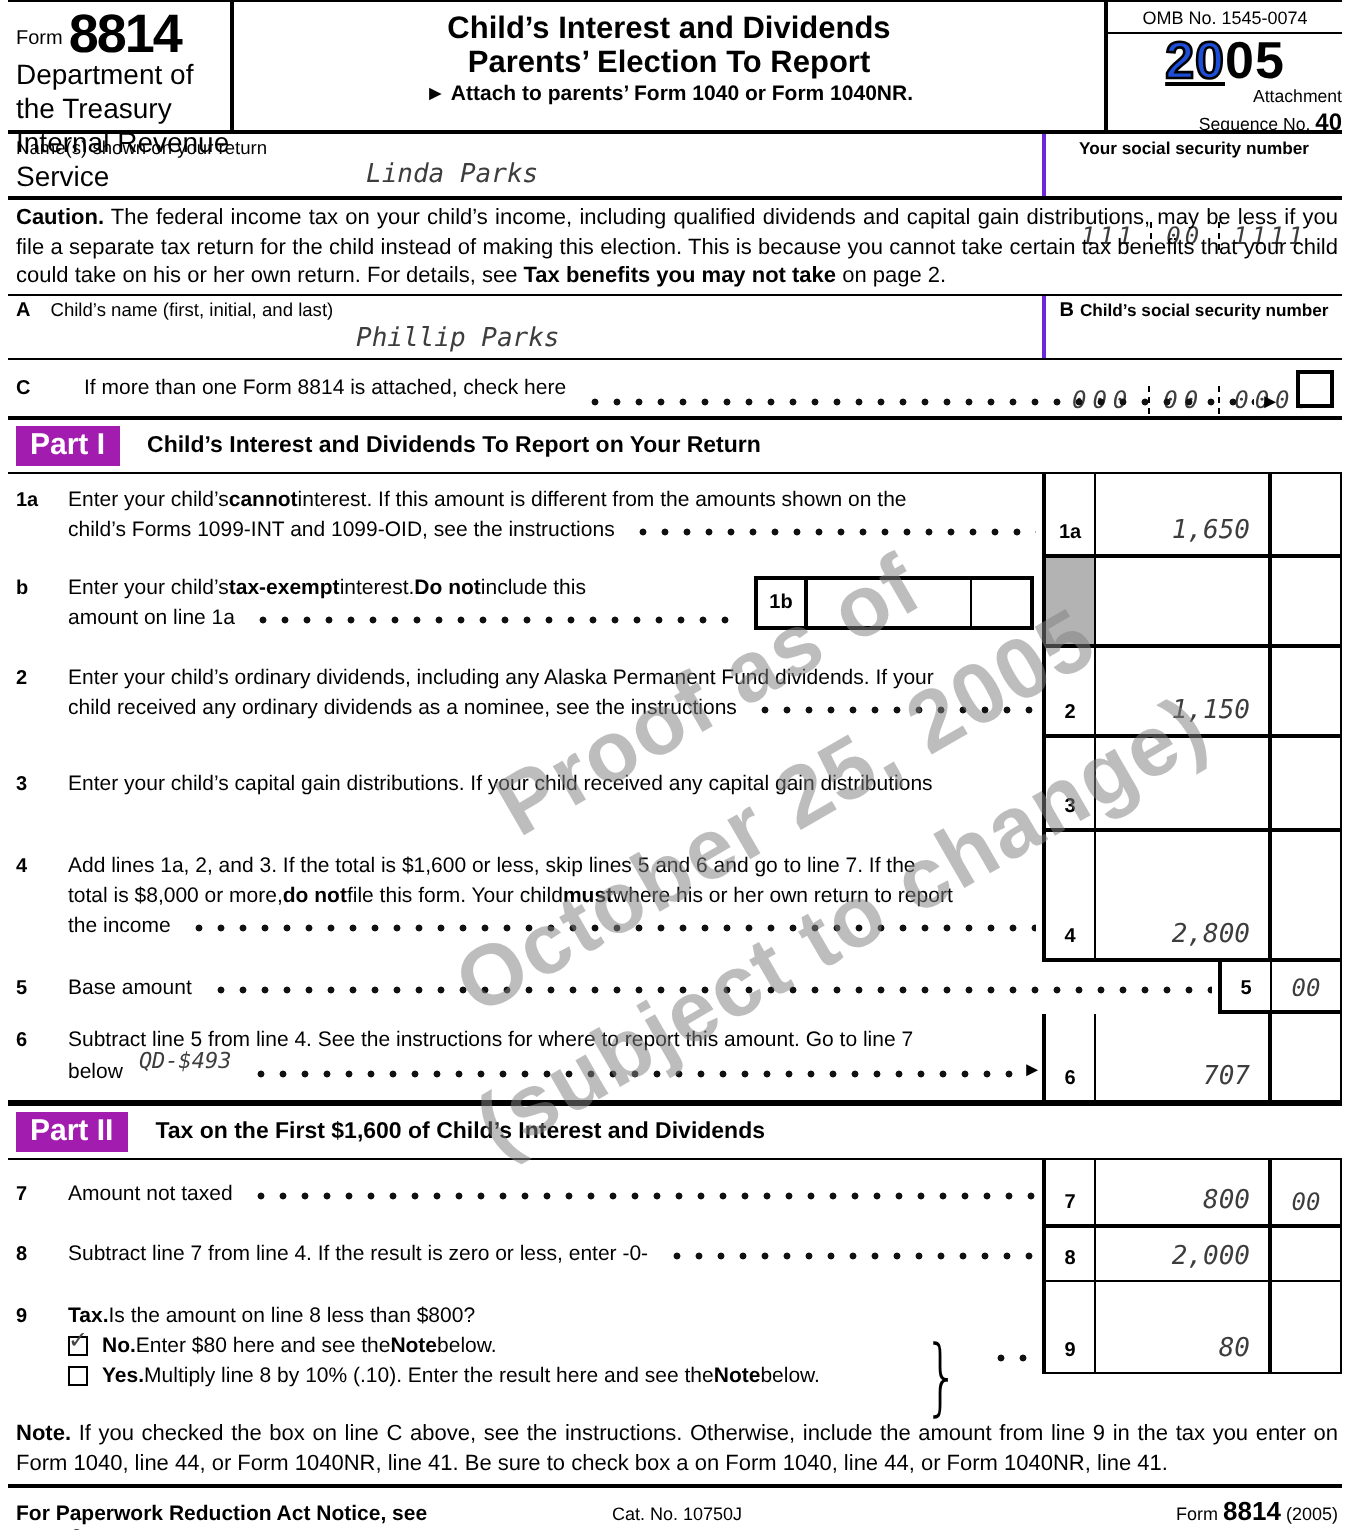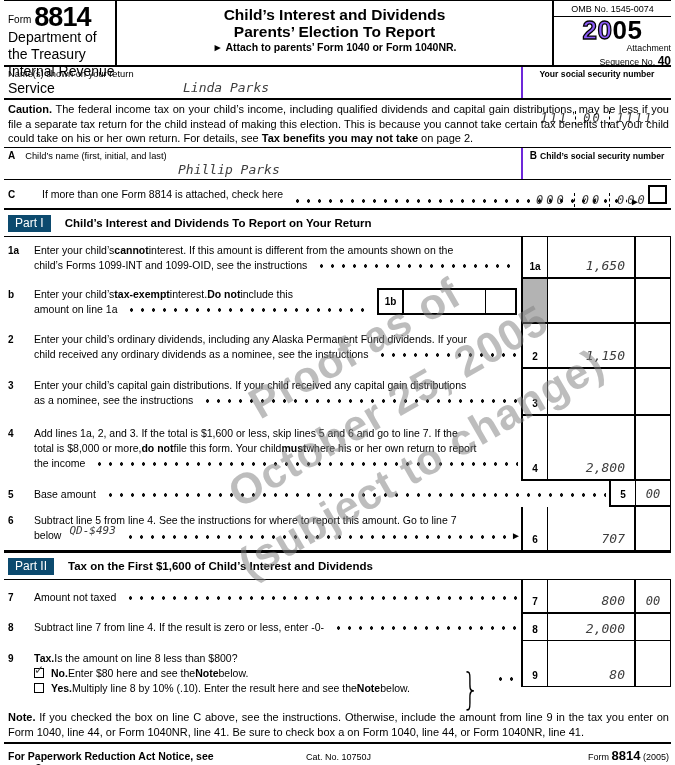--- a/index.html
+++ b/index.html
@@ -17,21 +17,21 @@
   .formno .w-form { font-size:10px; padding-bottom:4px; }
   .formno .w-num { font-size:27px; font-weight:bold; letter-spacing:-1px; line-height:0.9; }
   .dept { font-size:14px; line-height:1.2; }
   .hdr-center { flex:1; border-left:2px solid #000; text-align:center; padding-top:5px; }
   .title { font-size:15.5px; font-weight:bold; line-height:1.12; }
   .subline1 { font-size:10px; font-weight:bold; margin-top:1px; }
   .subline2 { font-size:10.5px; font-weight:bold; }
   .hdr-right { width:119px; border-left:2px solid #000; display:flex; flex-direction:column; justify-content:space-between; text-align:center; }
   .omb { font-size:9px; border-bottom:1px solid #000; padding:3px 0 2px; }
   .year { font-size:26px; font-weight:bold; line-height:1; letter-spacing:0.5px; }
-  .yr-o { color:#8b5cf6; -webkit-text-stroke:1.3px #000; }
+  .yr-o { color:#1d4ed8;text-decoration:underline; -webkit-text-stroke:1.3px #000; }
   .attach { font-size:8.8px; text-align:right; padding:0 0 2px 10px; line-height:1.2; }
   .attach .seq-no { font-size:12px; font-weight:bold; }
 
   
   .namerow, .rowA { display:flex; }
   .namerow { height:33px; border-bottom:2px solid #000; }
   .rowA    { height:32px; border-bottom:1px solid #000; }
   .nr-left { flex:1; padding:2px 0 2px 4px; }
   .lab { font-size:9.3px; }
   .lab-letter { font-weight:bold; font-size:10px; margin-right:10px; }
@@ -45,21 +45,21 @@
 
   .caution { height:48px; border-bottom:1px solid #000; font-size:11px; line-height:14.6px; padding:2px 2px 0 4px; text-align:justify; }
   .b { font-weight:bold; }
 
   .rowC { height:30px; border-bottom:2px solid #000; display:flex; align-items:center; padding:0 4px; font-size:10.5px; }
   .rowC .lab-letter { width:24px; }
   .cbox { width:19px; height:19px; border:2px solid #000; flex:none; margin-left:8px; background:#fff; }
 
   
   .parthdr { height:26px; display:flex; align-items:center; padding-left:4px; }
-  .badge { background:#0c4a6e; color:#fff; font-weight:normal; font-size:12px; padding:1px 7px 2px; }
+  .badge { background:#a21caf; color:#fff; font-weight:bold; font-size:15px; padding:1px 7px 2px; }
   .ptitle { font-weight:bold; font-size:11.5px; margin-left:14px; }
 
   
   .ltable { border-top:1px solid #000; }
   .trow { display:flex; align-items:stretch; }
   .trow.topalign { align-items:flex-start; }
   .desc { flex:1; display:flex; flex-direction:column; justify-content:center; padding-left:4px; position:relative; }
   .desc.stretch { align-self:stretch; height:100%; }
   .tline { display:flex; align-items:baseline; font-size:10.5px; line-height:15px; white-space:nowrap; }
   .tline.cont { padding-left:26px; }
@@ -251,24 +251,20 @@
           <div class="ccell" style="border-bottom-width: 2px;">
             <span class="hand"></span>
           </div>
         </div>
         <div class="trow" style="height: 47px;">
           <div class="desc">
             <div class="tline">
               <span class="gutter">3</span>
               <span>Enter your child’s capital gain distributions. If your child received any capital gain distributions</span>
             </div>
-            <div class="tline cont">
-              <span>as a nominee, see the instructions</span>
-              <span class="dots"></span>
-            </div>
           </div>
           <div class="ncell" style="border-bottom-width: 2px;">3</div>
           <div class="acell" style="border-bottom-width: 2px;">
             <span class="hand"></span>
           </div>
           <div class="ccell" style="border-bottom-width: 2px;">
             <span class="hand"></span>
           </div>
         </div>
         <div class="trow" style="height: 65px;">

